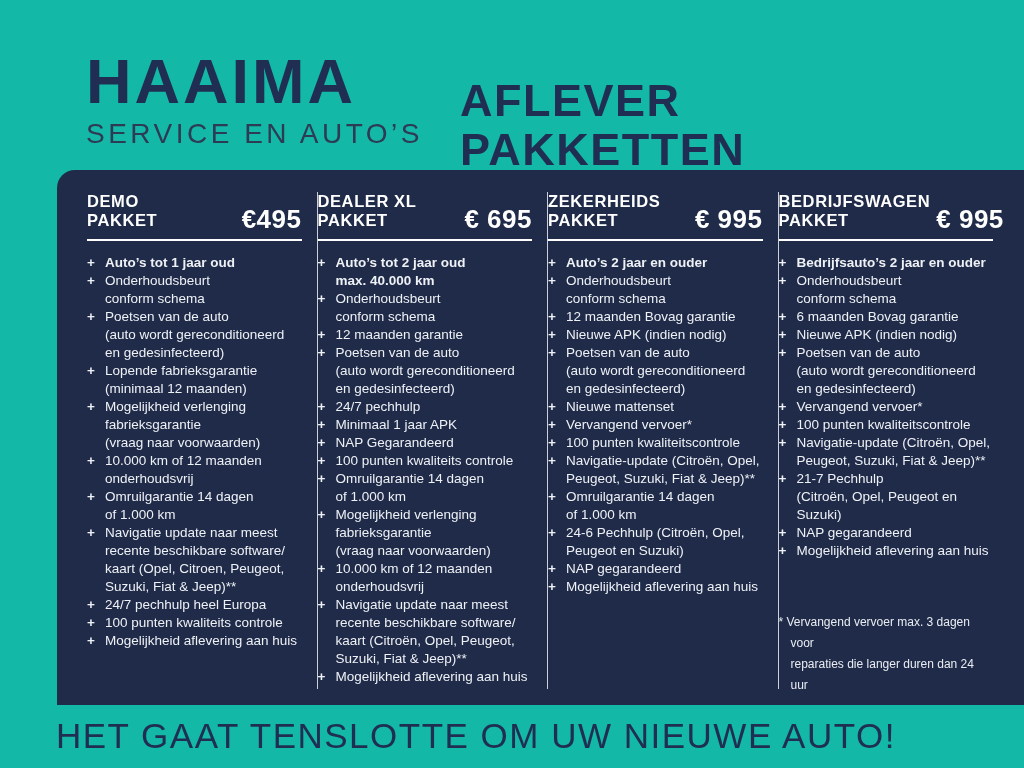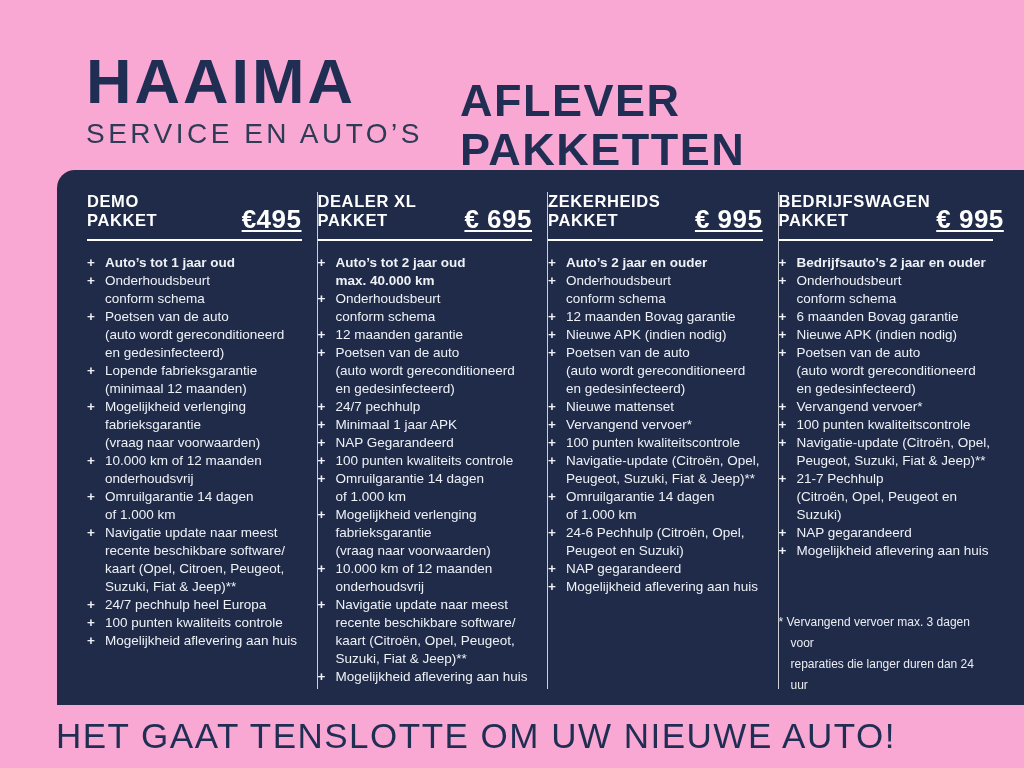--- a/index.html
+++ b/index.html
@@ -1,37 +1,37 @@
 <!DOCTYPE html>
 <html><head>
 <meta charset="utf-8">
 <style>
   html,body{margin:0;padding:0;background:#ffffff;}
-  .page{position:relative;width:1024px;height:768px;background:#f9a8d4;overflow:hidden;
+  .page{position:relative;width:1024px;height:768px;background:#14b8a6;overflow:hidden;
         font-family:"Liberation Sans",sans-serif;}
 
   
   .logo-block{position:absolute;left:86px;top:50px;}
   .logo-title{font-size:63px;font-weight:700;line-height:1;letter-spacing:3px;color:#1f2e52;}
   .logo-subtitle{font-size:28px;font-weight:400;letter-spacing:3.5px;color:#2d3b55;margin-top:5px;}
   .page-title{position:absolute;left:460px;top:46px;font-size:45px;font-weight:700;
               line-height:49px;letter-spacing:1.5px;color:#1f2e52;white-space:pre-line;}
 
   
   .panel{position:absolute;left:57px;top:170px;width:967px;height:535px;background:#1f2b48;
          border-radius:18px 0 0 0;box-sizing:border-box;padding:22px 16px 16px 30px;}
   .columns{display:flex;height:100%;}
   .col{flex:1 1 0;box-sizing:border-box;padding-right:15px;min-width:0;}
   .col + .col{border-left:1px solid rgba(255,255,255,0.78);}
 
   .col-head{display:flex;justify-content:space-between;align-items:flex-end;}
   .col-name{font-size:16.5px;font-weight:700;line-height:19px;letter-spacing:0.6px;
             color:#ffffff;white-space:pre-line;}
   .col-price{font-size:26px;font-weight:700;line-height:21px;letter-spacing:0.5px;
-             color:#ffffff;white-space:nowrap;padding-left:6px;text-decoration:underline;}
+             color:#ffffff;white-space:nowrap;padding-left:6px;}
   .head-rule{border:none;border-top:2px solid #ffffff;margin:9px 0 13px 0;}
 
   .items{list-style:none;margin:0;padding:0;font-size:13.5px;line-height:18px;color:#eef1f6;}
   .items li{display:flex;}
   .items li:first-child{font-weight:700;}
   .marker{flex:0 0 10px;margin-right:8px;font-weight:600;}
   .itext{white-space:pre-line;min-width:0;}
 
   .pkg-footnotes{margin-top:52px;font-size:12px;line-height:21px;color:#e9edf3;}
   .footnote{white-space:pre-line;padding-left:12px;text-indent:-12px;}

